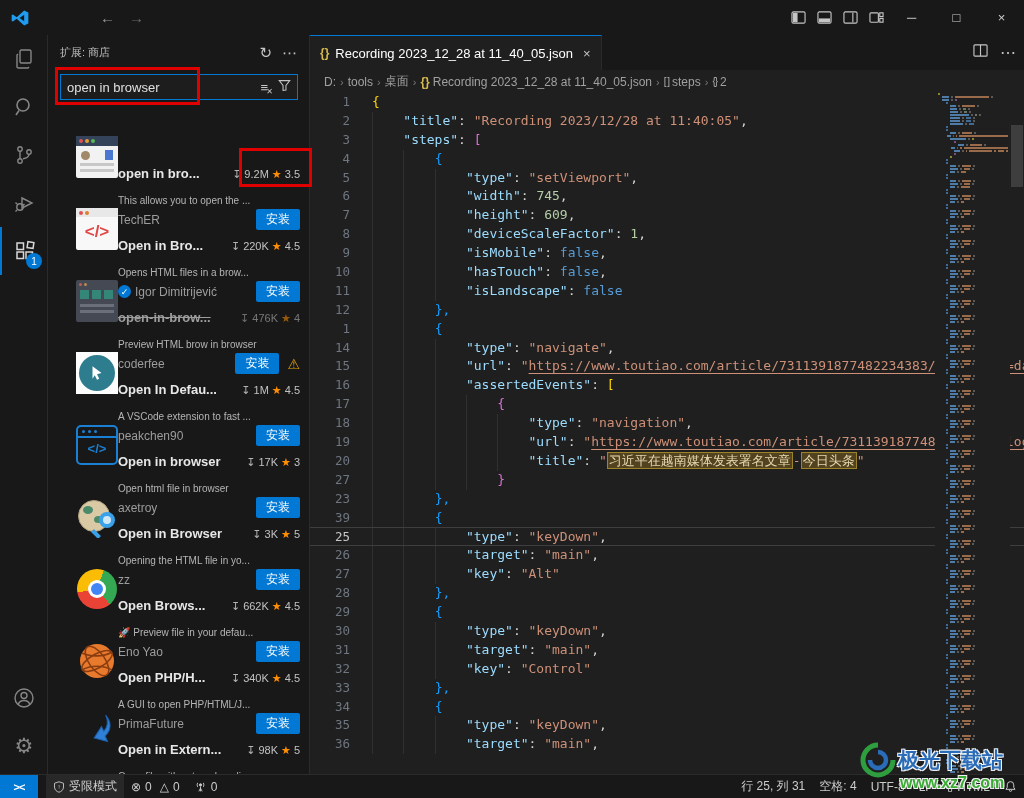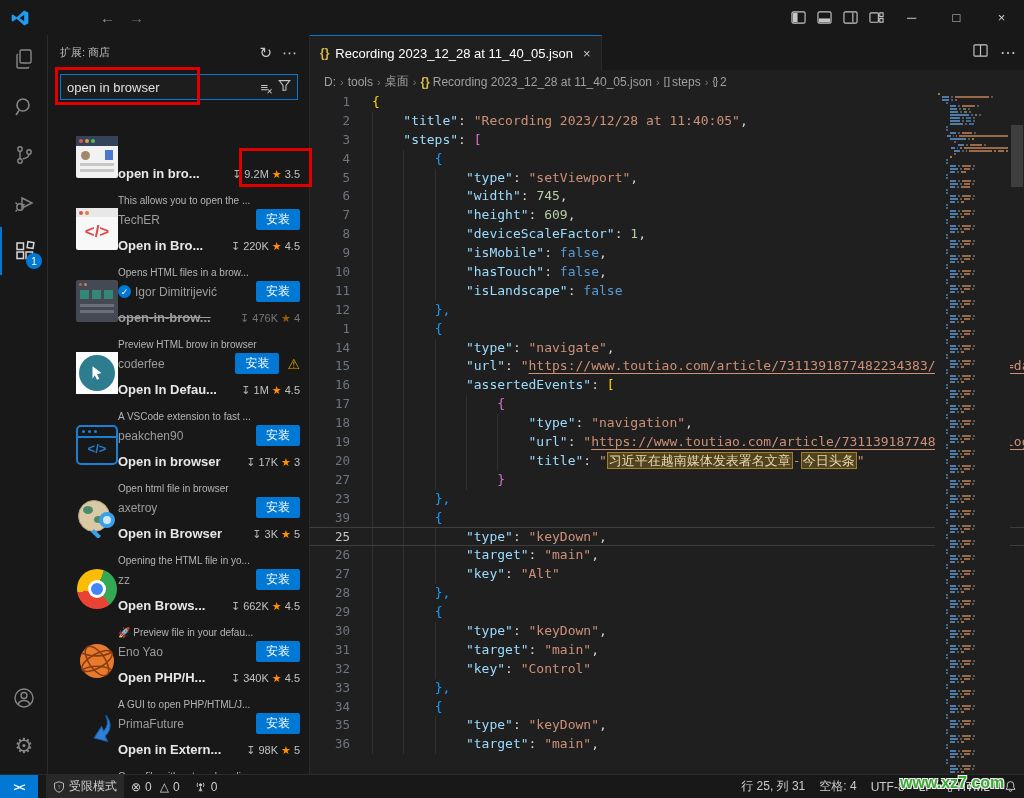--- a/index.html
+++ b/index.html
@@ -1873,16 +1873,23 @@
             <path d="M6.5 12.5a1.5 1.5 0 0 0 3 0"></path>
           </svg>
         </div>
     </div>
   </div>
 
   <div class="red-rect" style="left:55px;top:67px;width:145px;height:38px"></div>
   <div class="red-rect" style="left:239px;top:148px;width:73px;height:39px"></div>
 
   <div id="watermark">
+    <div id="wm-top">
+      <svg width="40" height="40" viewBox="0 0 40 40">
+        <path d="M20 5 a15 15 0 1 0 15 15" fill="none" stroke="#2e9e3e" stroke-width="5"></path>
+        <path d="M20 12 a8 8 0 1 1 -8 8" fill="none" stroke="#2a6cb8" stroke-width="4.5"></path>
+      </svg>
+      <span id="wm-site">极光下载站</span>
+    </div>
     <div id="wm-url">www.xz7.com</div>
   </div>
 
 </div>
 
 </body></html>

